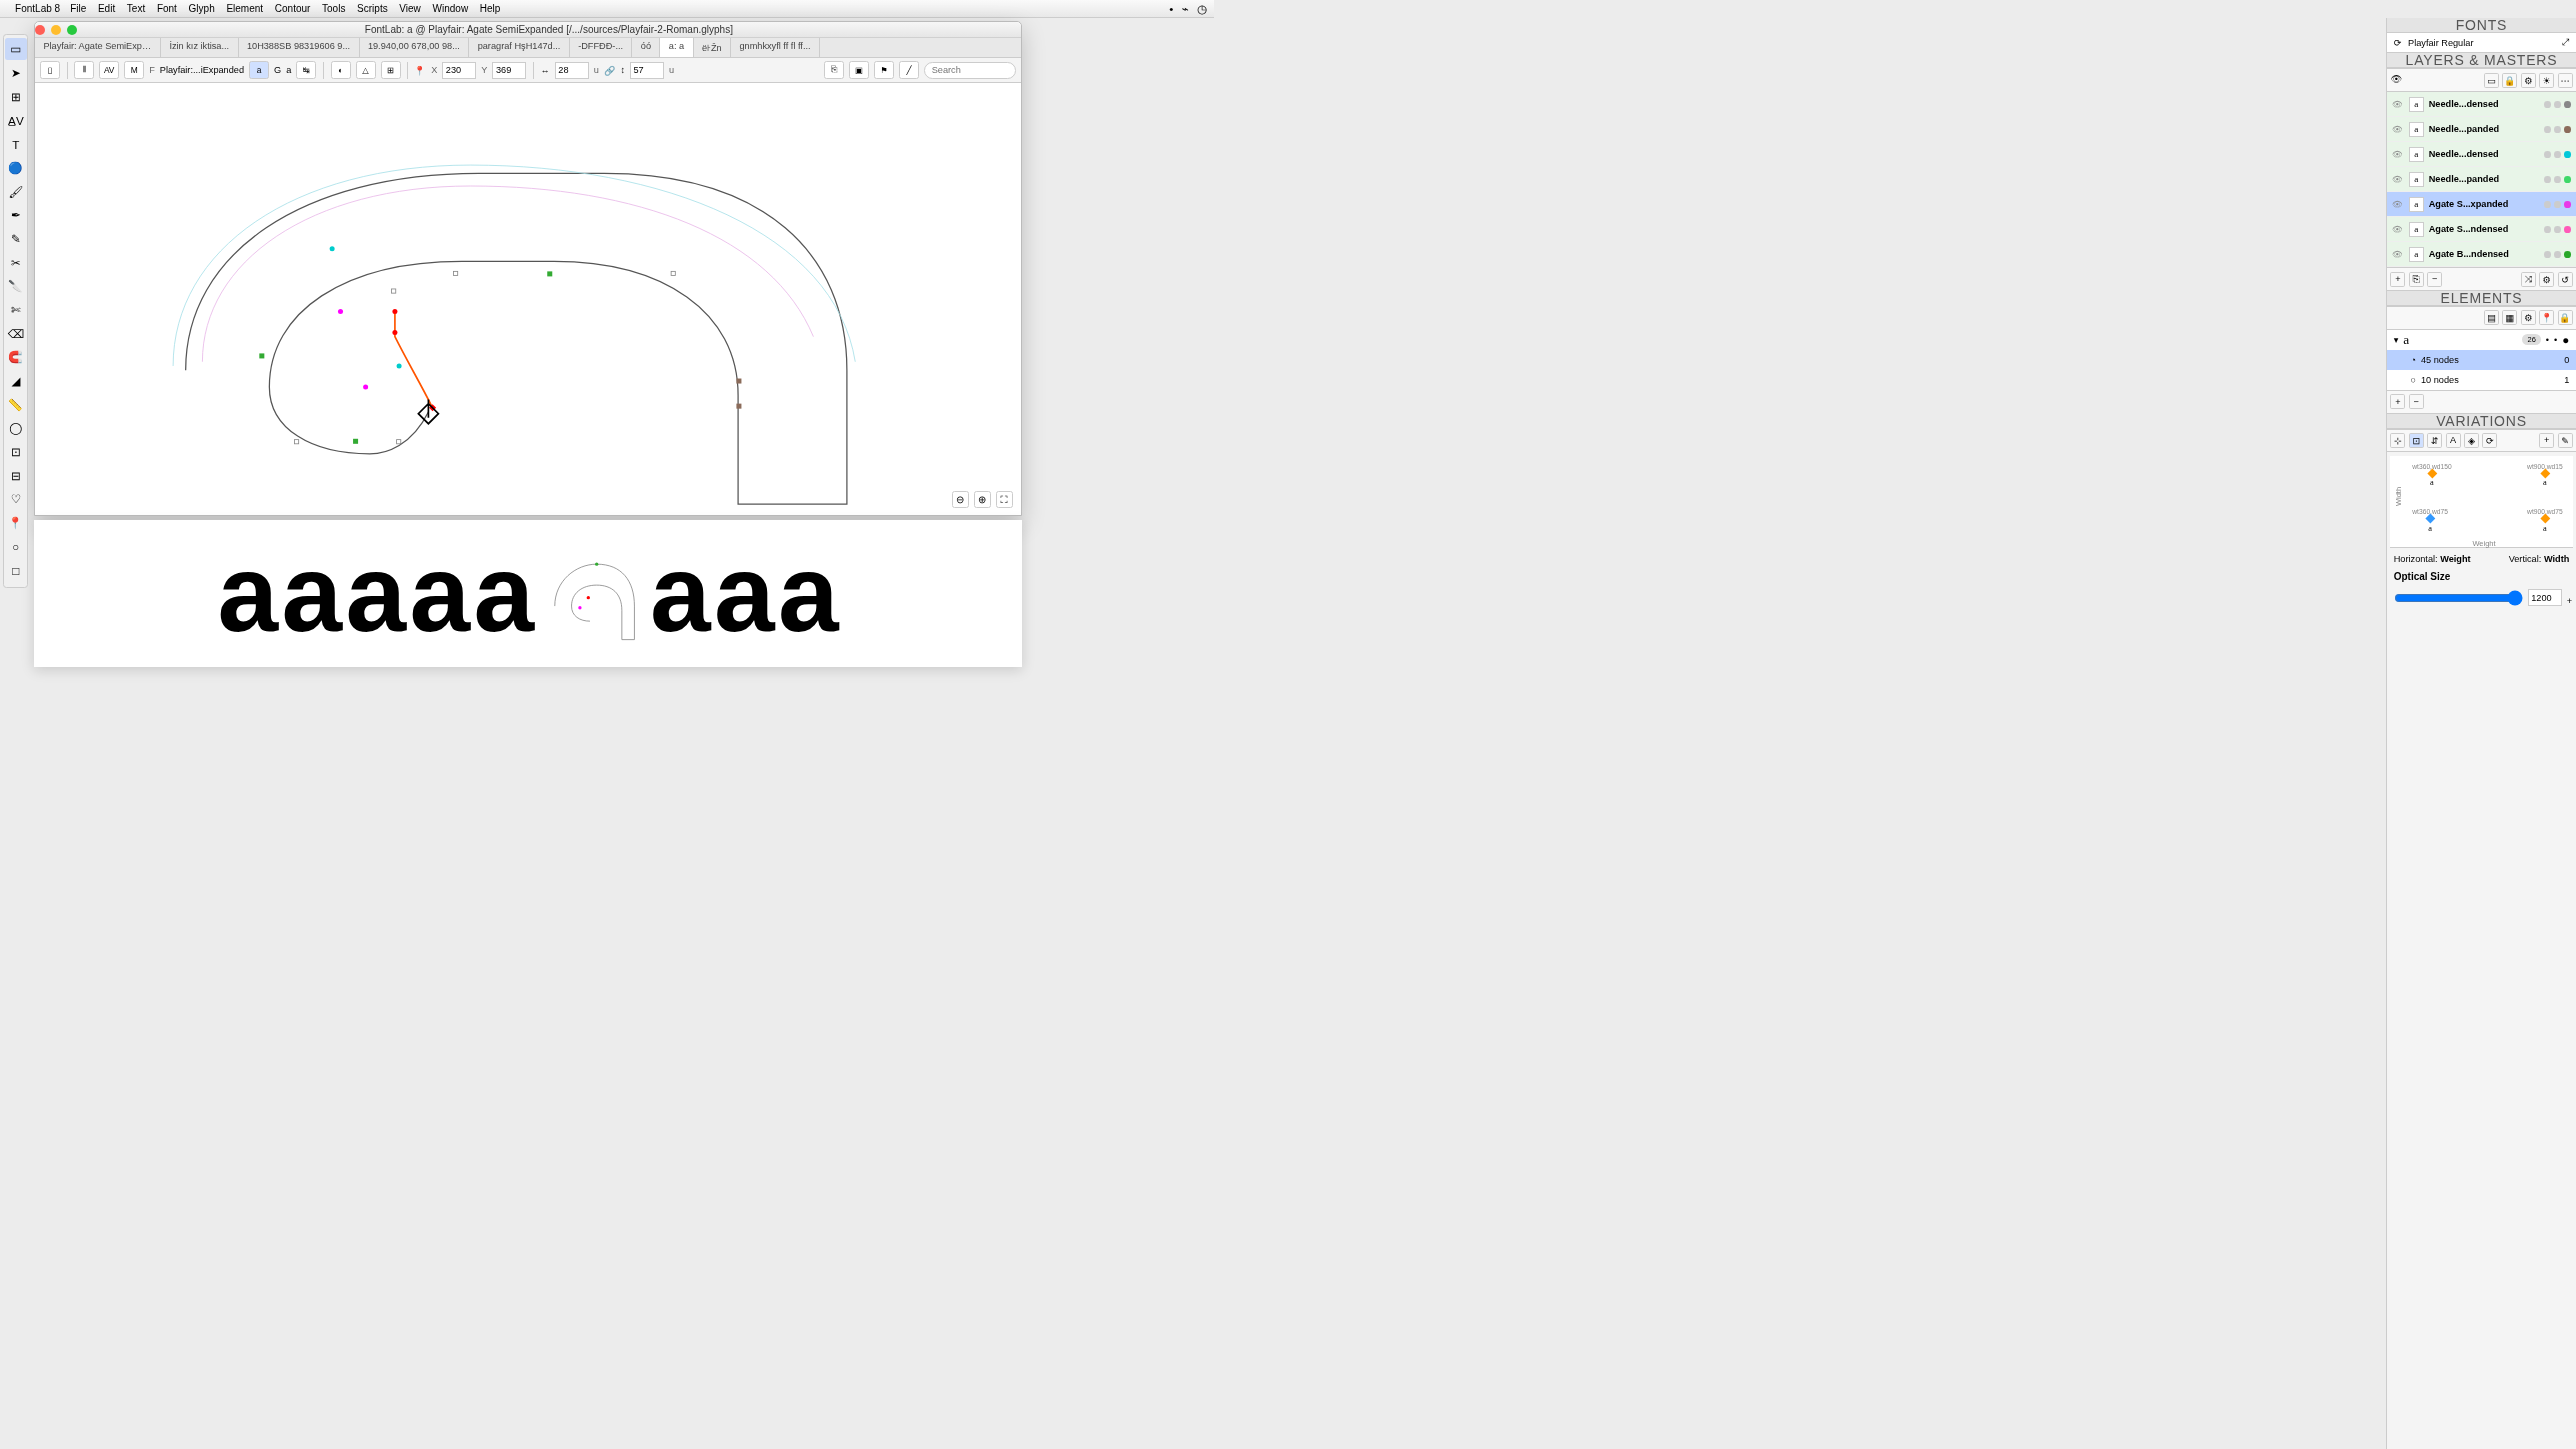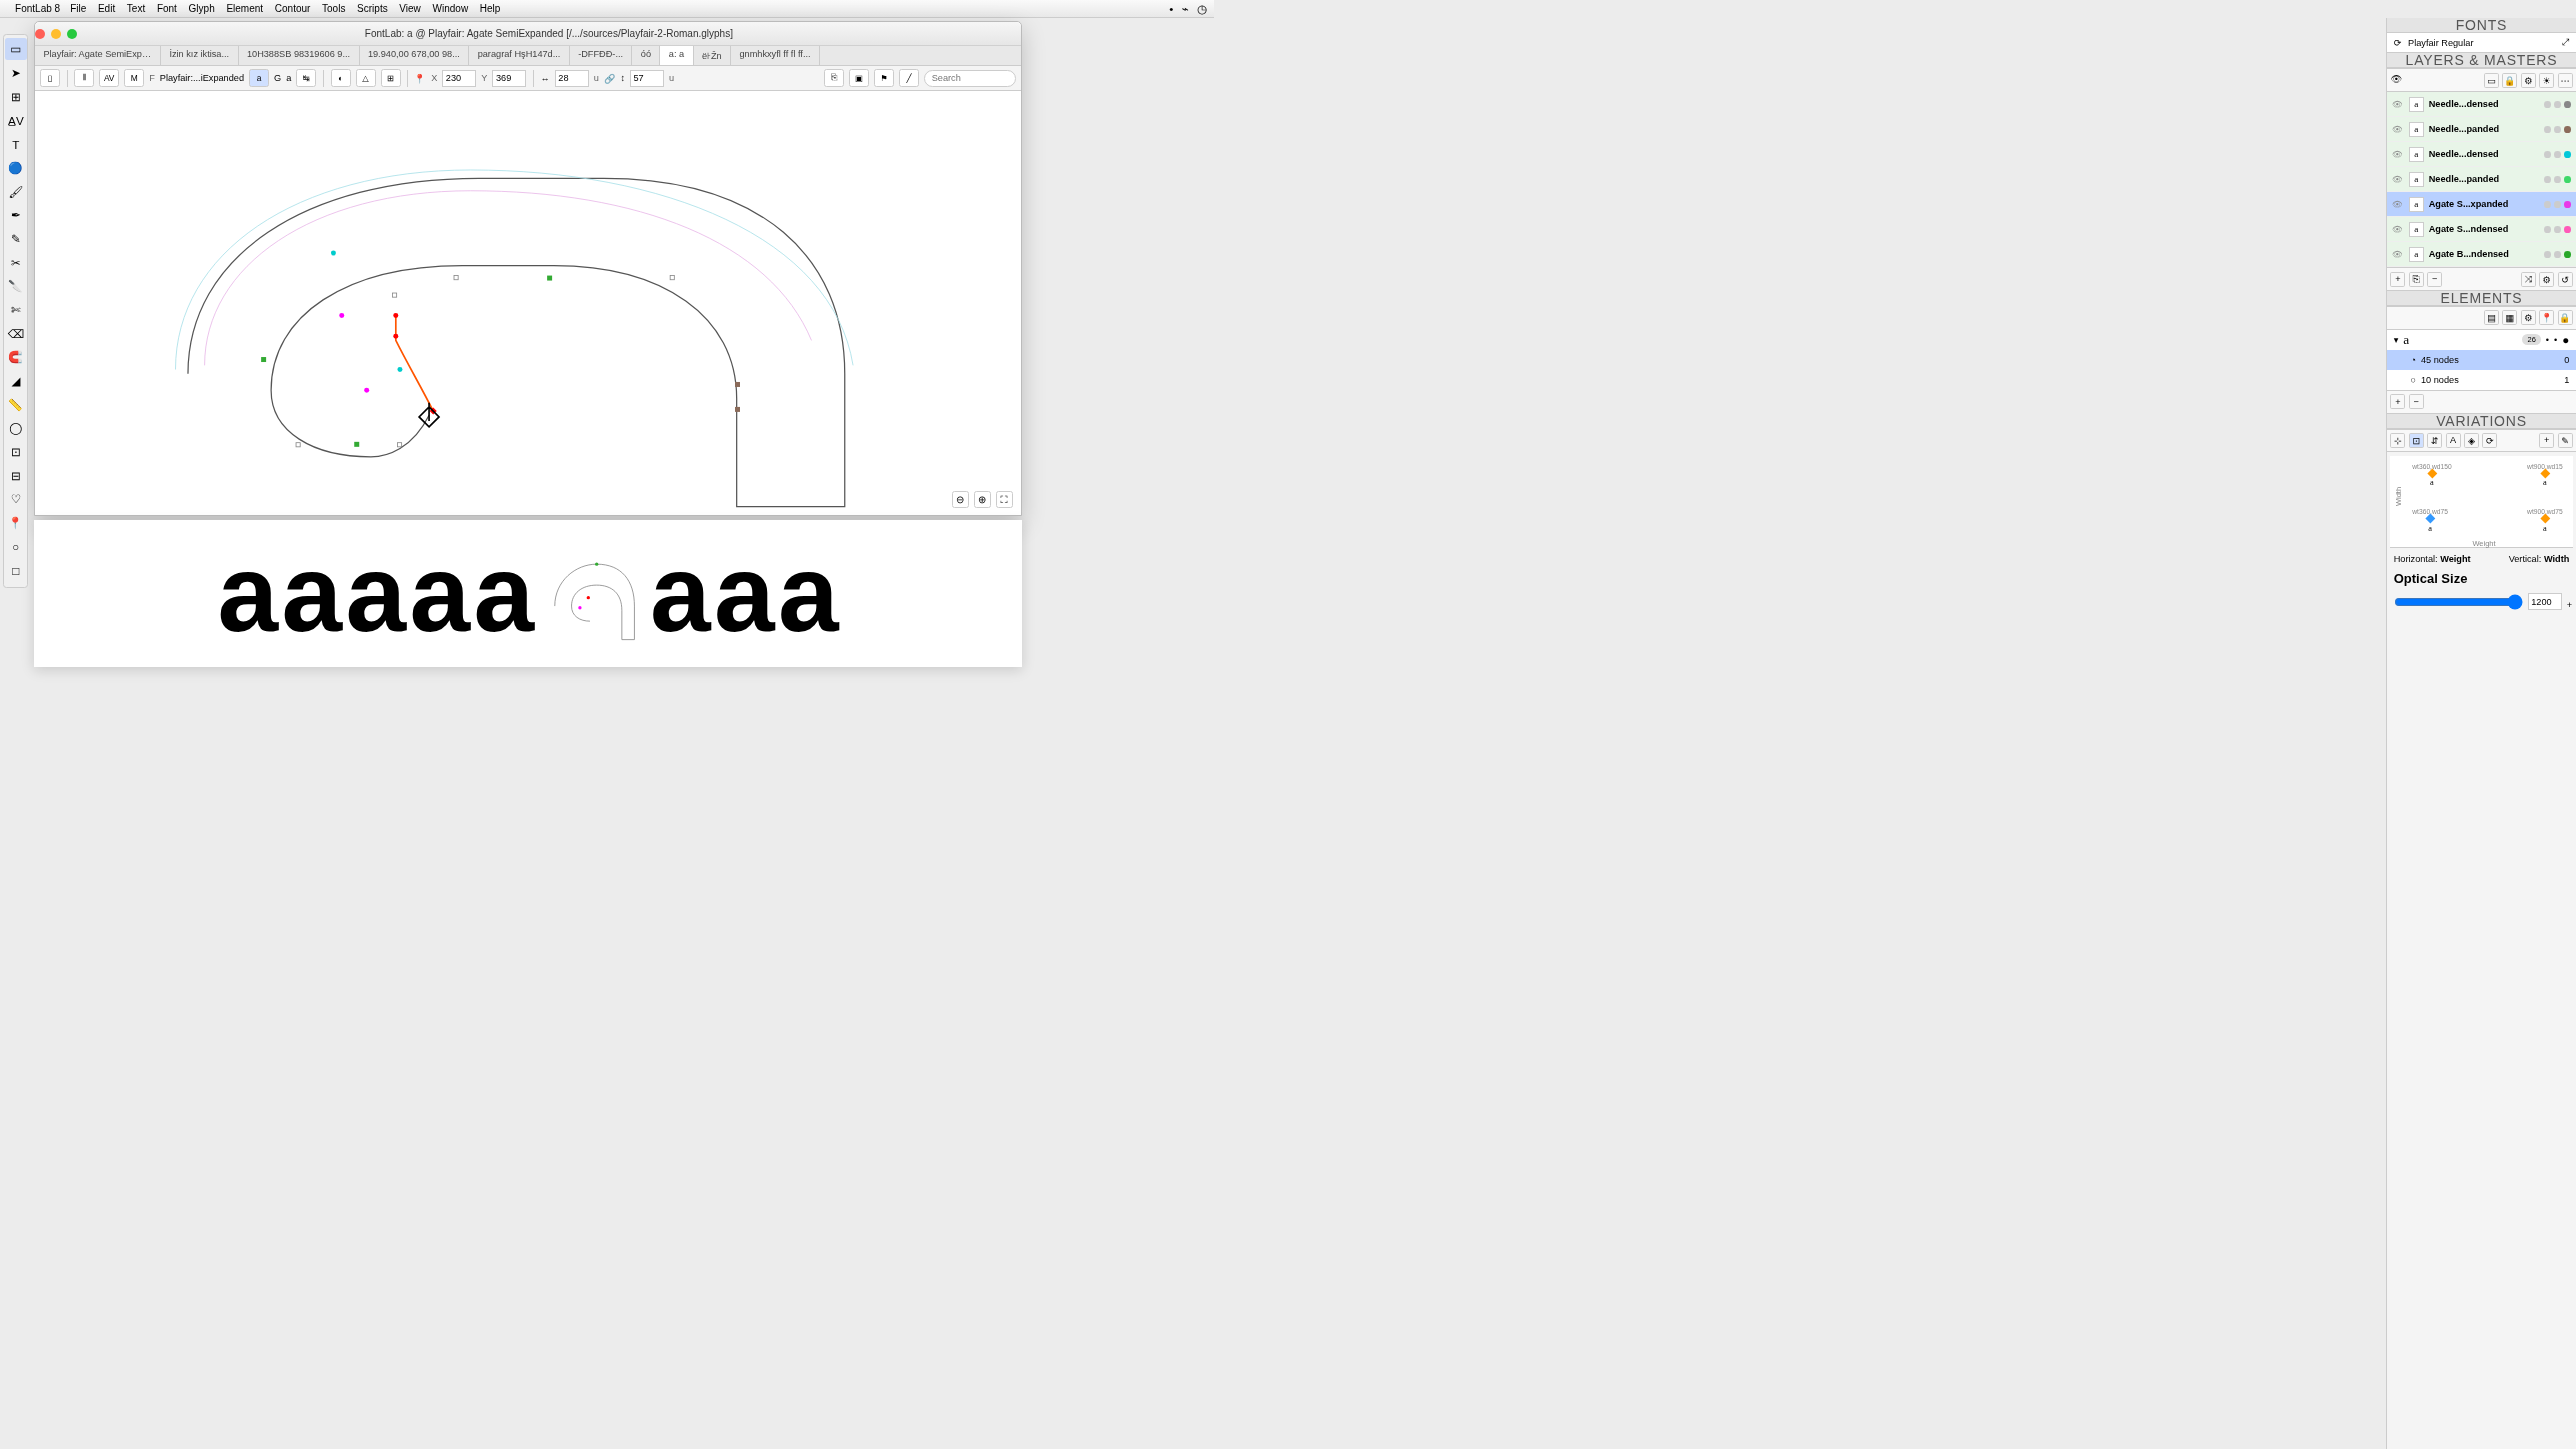--- a/index.html
+++ b/index.html
@@ -7,21 +7,21 @@
 
 
 .menubar { height: 18.4px; background: linear-gradient(#fafafa,#e8e8e8); display: flex; align-items: center; padding: 0 6.7px; border-bottom: 0.8px solid #ccc; }
 .menubar .apple { font-size: 11.7px; margin-right: 8.4px; }
 .menubar .app-name { font-weight: 400; margin-right: 10px; }
 .menubar .menu-item { margin-right: 11.7px; cursor: default; text-align: center; }
 .menubar .right { margin-left: auto; display: flex; gap: 8.4px; font-size: 11.7px; }
 
 
 .window { position: absolute; left: 34px; top: 21px; width: 988px; height: 495px; background: #fff; border: 0.8px solid #bbb; border-radius: 5px 5px 0 0; box-shadow: 0 8.4px 25px rgba(0,0,0,.2); display: flex; flex-direction: column; }
-.titlebar { height: 24px; background: linear-gradient(#f6f6f6,#e6e6e6); display: flex; align-items: center; padding: 0 0; border-radius: 5px 5px 0 0; border-bottom: 0.8px solid #d0d0d0; }
+.titlebar { height: 16px; background: linear-gradient(#f6f6f6,#e6e6e6); display: flex; align-items: center; padding: 0 0; border-radius: 5px 5px 0 0; border-bottom: 0.8px solid #d0d0d0; }
 .traffic { display: flex; gap: 5.9px; }
 .traffic span { width: 10px; height: 10px; border-radius: 50%; display: inline-block; }
 .tl-close { background: #ff5f56; } .tl-min { background: #ffbd2e; } .tl-max { background: #27c93f; }
 .win-title { flex: 1; text-align: center; font-size: 10px; color: #333; }
 
 
 .tabs { height: 20px; background: #e8e8e8; display: flex; border-bottom: 0.8px solid #ccc; }
 .tab { padding: 3.4px 8.4px; font-size: 9.2px; color: #444; border-right: 0.8px solid #ccc; white-space: nowrap; overflow: hidden; text-overflow: ellipsis; max-width: 126px; }
 .tab.active { background: #fff; }
 
@@ -416,21 +416,21 @@
       <div class="var-point" style="left: 75%; top: 58%;">
         <div style="font-size:6.7px;color:#888">wt900,wd75</div>
         <div class="diamond "></div>
         <div style="font-family:serif">a</div>
       </div>
     </div>
   <div class="axis-row">
     <span><span>Horizontal:</span> <b>Weight</b></span>
     <span><span>Vertical:</span> <b>Width</b></span>
   </div>
-  <div style="padding:3.4px 6.7px;font-size:13px;font-weight:600">Optical Size</div>
+  <div style="padding:3.4px 6.7px;font-size:10px;font-weight:600">Optical Size</div>
   <div class="slider-row">
     <input type="range" min="0" max="1200" value="1200" style="">
     <input class="tb-input" value="1200" style="">
     <span>+</span>
     <span>▶</span>
   </div>
 </div>
 
 
 </body></html>

